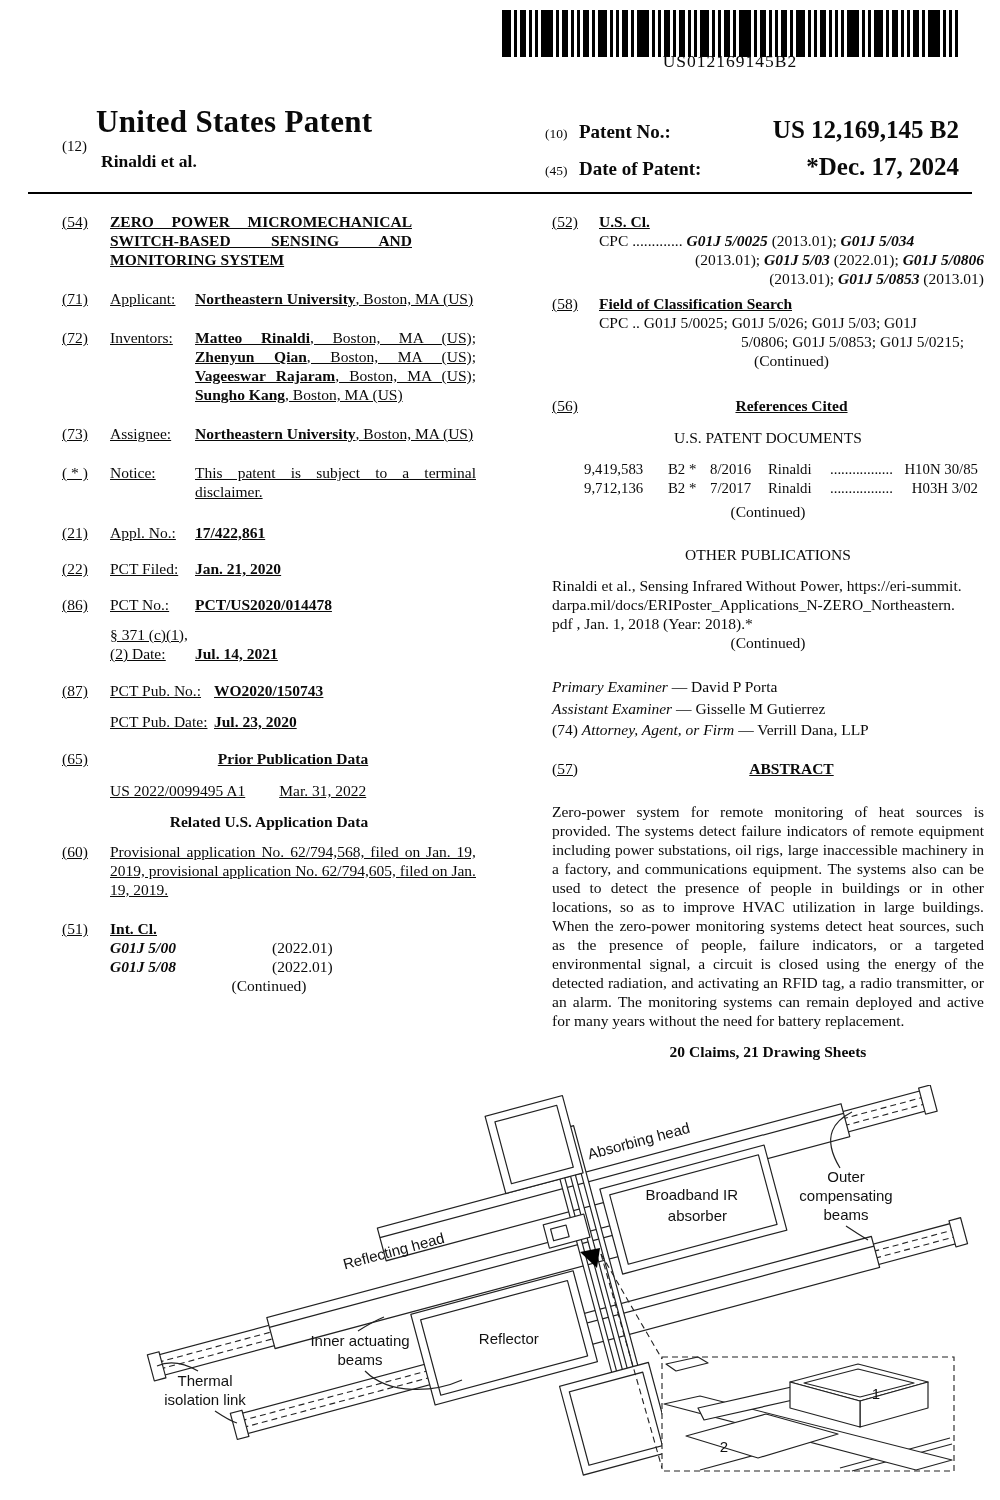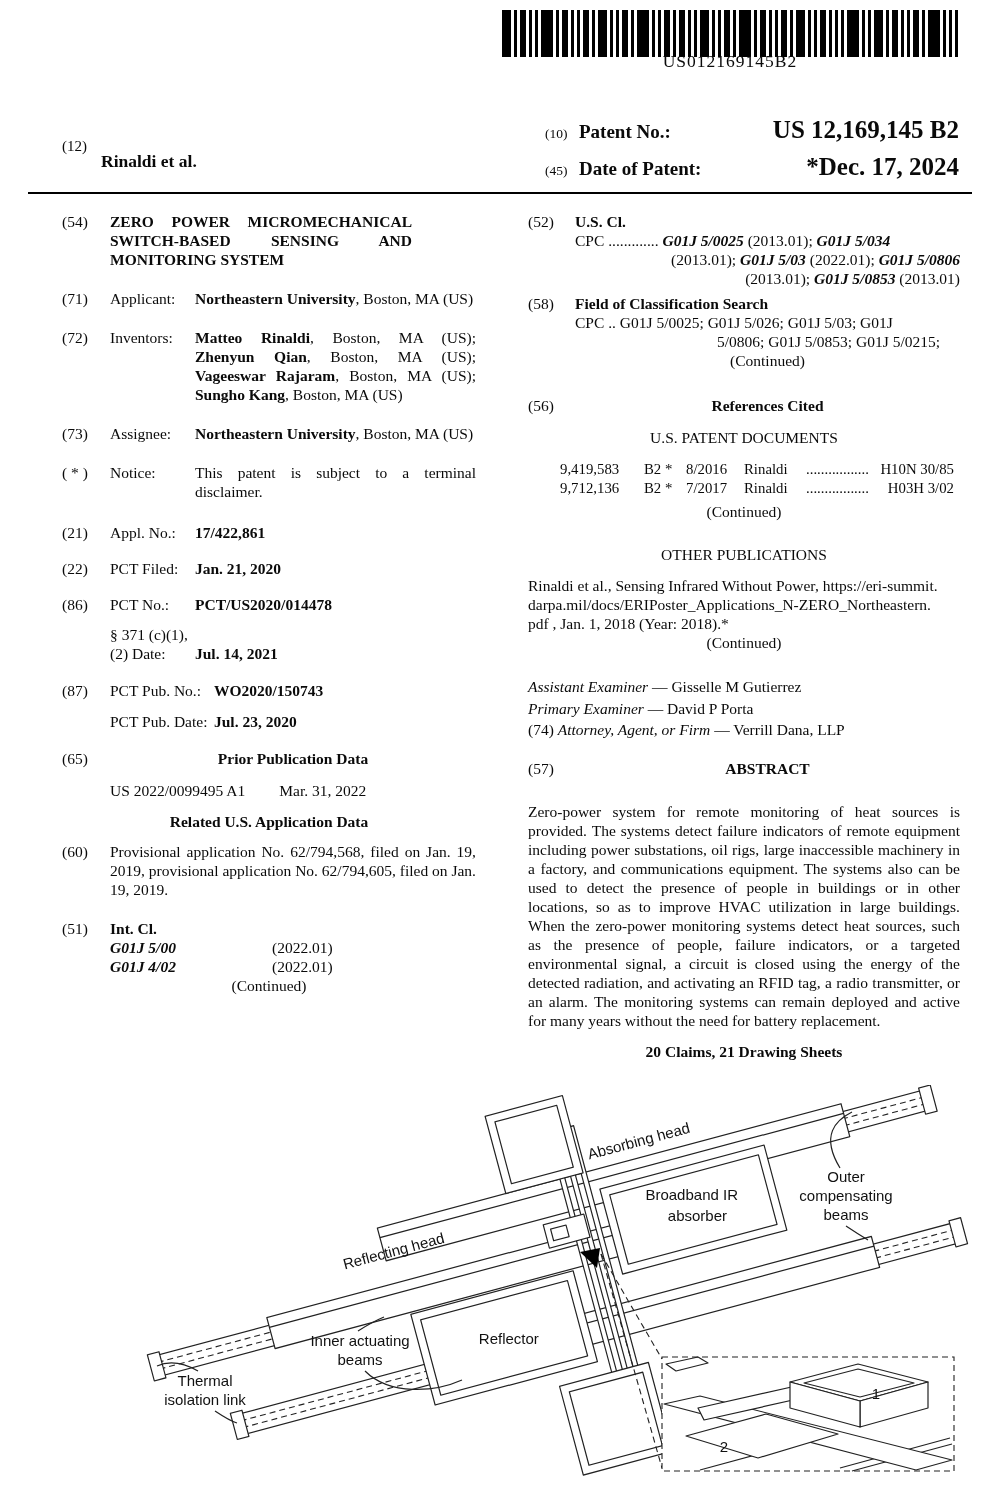--- a/index.html
+++ b/index.html
@@ -16,22 +16,22 @@
   .h-sub{position:absolute;left:101px;top:151px;font-weight:bold;font-size:17.5px;}
   .h-right{position:absolute;left:545px;top:113px;width:414px;}
   .h-row{display:flex;align-items:baseline;line-height:33px;}
   .hn{font-size:13.5px;width:34px;flex:none;}
   .hl{font-size:19px;font-weight:bold;}
   .hv{flex:1;text-align:right;font-size:25px;font-weight:bold;}
   .rule{position:absolute;left:28px;right:28px;top:192px;border-top:2.2px solid #000;}
   
   .col{position:absolute;top:212px;font-size:15.5px;line-height:19px;}
   .col-left{left:62px;width:414px;}
-  .col-right{left:528px;width:432px;}
-  .row{display:flex;}
+  .col-right{left:552px;width:432px;}
+  .row{display:flex;text-decoration:underline;}
   .num{width:48px;flex:none;}
   .numr{width:47px;flex:none;}
   .lbl{width:85px;flex:none;}
   .val{flex:1;}
   .just{text-align:justify;}
   .title-text{font-weight:bold;max-width:302px;text-align:justify;}
   .center{flex:1;text-align:center;font-weight:bold;}
   .cfull{text-align:center;}
   .cfull-b{text-align:center;font-weight:bold;}
   .t-right{text-align:right;}
@@ -116,20 +116,21 @@
       <i style="width: 3px;"></i>
       <i style="width: 12px;"></i>
       <i style="width: 3px;"></i>
       <i style="width: 3px;"></i>
       <i style="width: 6px;"></i>
     </div>
   <div class="barcode-text">US012169145B2</div>
 
   <div class="h-left">
     <span class="h12">(12)</span>
+    <span class="h-title">United States Patent</span>
   </div>
   <div class="h-sub">Rinaldi et al.</div>
 
   <div class="h-right">
     <div class="h-row">
       <span class="hn">(10)</span>
       <span class="hl">Patent No.:</span>
       <span class="hv">US 12,169,145 B2</span>
     </div>
     <div class="h-row">
@@ -233,21 +234,21 @@
 
     <div class="row">
       <span class="num">(51)</span>
       <span class="b">Int. Cl.</span>
     </div>
     <div class="int-row">
       <span class="int-code">G01J 5/00</span>
       <span>(2022.01)</span>
     </div>
     <div class="int-row">
-      <span class="int-code">G01J 4/02</span>
+      <span class="int-code">G01J 5/08</span>
       <span>(2022.01)</span>
     </div>
     <div class="cfull">(Continued)</div>
   </div>
 
   <div class="col col-right">
 
     <div class="row">
       <span class="numr">(52)</span>
       <span class="b">U.S. Cl.</span>
@@ -293,22 +294,22 @@
     <div class="cfull mb24">(Continued)</div>
 
     <div class="cfull mb12">OTHER PUBLICATIONS</div>
     <div>
       <div>Rinaldi et al., Sensing Infrared Without Power, https://eri-summit.</div>
       <div>darpa.mil/docs/ERIPoster_Applications_N-ZERO_Northeastern.</div>
       <div>pdf , Jan. 1, 2018 (Year: 2018).*</div>
     </div>
     <div class="cfull mb24">(Continued)</div>
 
+    <div class="exam"><span class="i">Primary Examiner</span><span> — David P Porta</span></div>
     <div class="exam"><span class="i">Assistant Examiner</span><span> — Gisselle M Gutierrez</span></div>
-    <div class="exam"><span class="i">Primary Examiner</span><span> — David P Porta</span></div>
     <div class="exam mb18"><span>(74) </span><span class="i">Attorney, Agent, or Firm</span><span> — Verrill Dana, LLP</span></div>
 
     <div class="row mb8">
       <span class="numr">(57)</span>
       <span class="center">ABSTRACT</span>
     </div>
     <div class="just mb12">Zero-power system for remote monitoring of heat sources is provided. The systems detect failure indicators of remote equipment including power substations, oil rigs, large inaccessible machinery in a factory, and communications equipment. The systems also can be used to detect the presence of people in buildings or in other locations, so as to improve HVAC utilization in large buildings. When the zero-power monitoring systems detect heat sources, such as the presence of people, failure indicators, or a targeted environmental signal, a circuit is closed using the energy of the detected radiation, and activating an RFID tag, a radio transmitter, or an alarm. The monitoring systems can remain deployed and active for many years without the need for battery replacement.</div>
 
     <div class="claims">20 Claims, 21 Drawing Sheets</div>
   </div>

